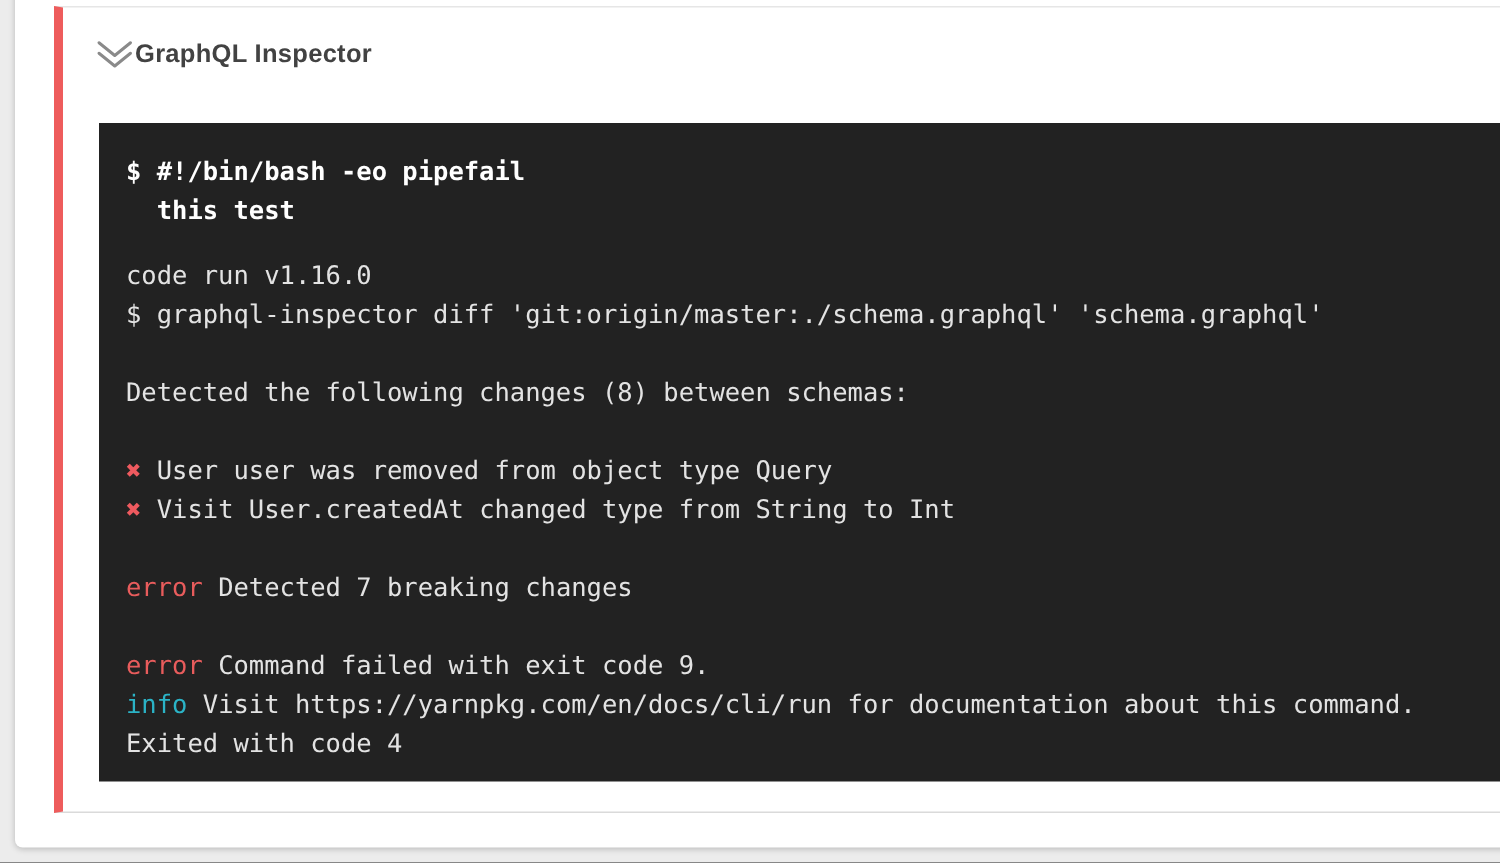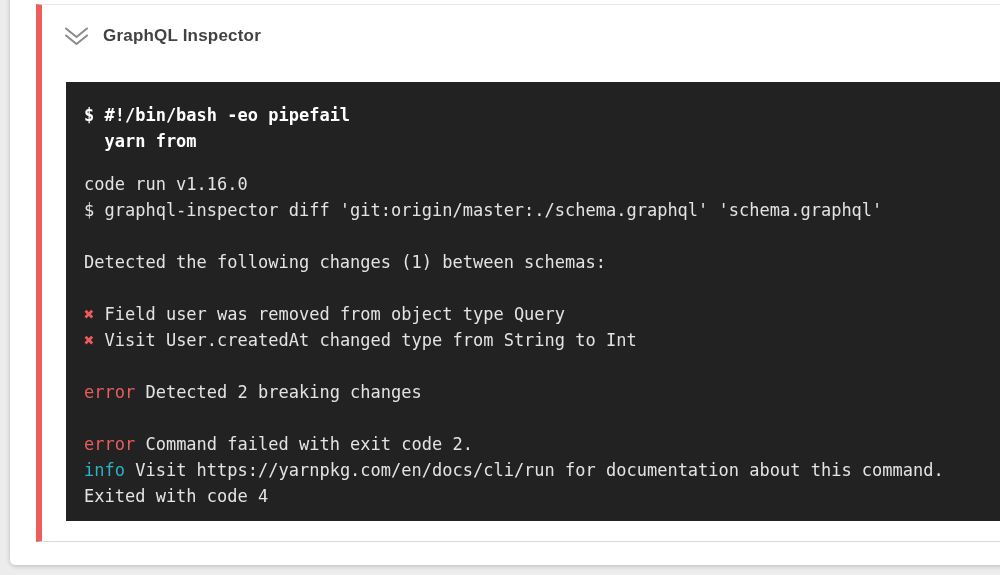--- a/index.html
+++ b/index.html
@@ -27,21 +27,20 @@
   }
   .step-header {
     height:62px;
     display:flex;
     align-items:center;
     padding-left:21px;
     cursor:pointer;
   }
   .chevrons { width:27px; height:23px; display:block; flex:0 0 auto; }
   .step-title {
-    margin-left:13px;
     font-size:17px;
     font-weight:bold;
     color:#424242;
     letter-spacing:0.2px;
   }
   .terminal {
     position:absolute;
     top:77px; left:24px; right:0;
     height:439px;
     background:var(--terminal-bg,#222222);
@@ -70,34 +69,34 @@
       <svg class="chevrons" viewBox="0 0 27 23">
         <path d="M3 3.5 L13.5 12 L24 3.5" fill="none" stroke="#8a8a8a" stroke-width="2" stroke-linecap="round" stroke-linejoin="round"></path>
         <path d="M3 10.5 L13.5 19 L24 10.5" fill="none" stroke="#8a8a8a" stroke-width="2" stroke-linecap="round" stroke-linejoin="round"></path>
       </svg>
       <span class="step-title">GraphQL Inspector</span>
     </div>
 
     <div class="terminal">
       <div class="term-block cmd" id="cmd-block">
           <div class="term-line"><span class="seg-bold">$ #!/bin/bash -eo pipefail</span></div>
-          <div class="term-line"><span class="seg-bold">  yarn from</span></div>
+          <div class="term-line"><span class="seg-bold">  this test</span></div>
         </div>
       <div class="term-block out" id="out-block">
           <div class="term-line"><span class="seg-plain">code run v1.16.0</span></div>
           <div class="term-line"><span class="seg-plain">$ graphql-inspector diff 'git:origin/master:./schema.graphql' 'schema.graphql'</span></div>
           <div class="term-line">&nbsp;</div>
-          <div class="term-line"><span class="seg-plain">Detected the following changes (1) between schemas:</span></div>
+          <div class="term-line"><span class="seg-plain">Detected the following changes (8) between schemas:</span></div>
           <div class="term-line">&nbsp;</div>
-          <div class="term-line"><span class="seg-cross">✖</span><span class="seg-plain"> Field user was removed from object type Query</span></div>
+          <div class="term-line"><span class="seg-cross">✖</span><span class="seg-plain"> User user was removed from object type Query</span></div>
           <div class="term-line"><span class="seg-cross">✖</span><span class="seg-plain"> Visit User.createdAt changed type from String to Int</span></div>
           <div class="term-line">&nbsp;</div>
-          <div class="term-line"><span class="seg-red">error</span><span class="seg-plain"> Detected 2 breaking changes</span></div>
+          <div class="term-line"><span class="seg-red">error</span><span class="seg-plain"> Detected 7 breaking changes</span></div>
           <div class="term-line">&nbsp;</div>
-          <div class="term-line"><span class="seg-red">error</span><span class="seg-plain"> Command failed with exit code 2.</span></div>
+          <div class="term-line"><span class="seg-red">error</span><span class="seg-plain"> Command failed with exit code 9.</span></div>
           <div class="term-line"><span class="seg-cyan">info</span><span class="seg-plain"> Visit https://yarnpkg.com/en/docs/cli/run for documentation about this command.</span></div>
           <div class="term-line"><span class="seg-plain">Exited with code 4</span></div>
         </div>
     </div>
 
   </div>
 
 </div>
 
 </body></html>

